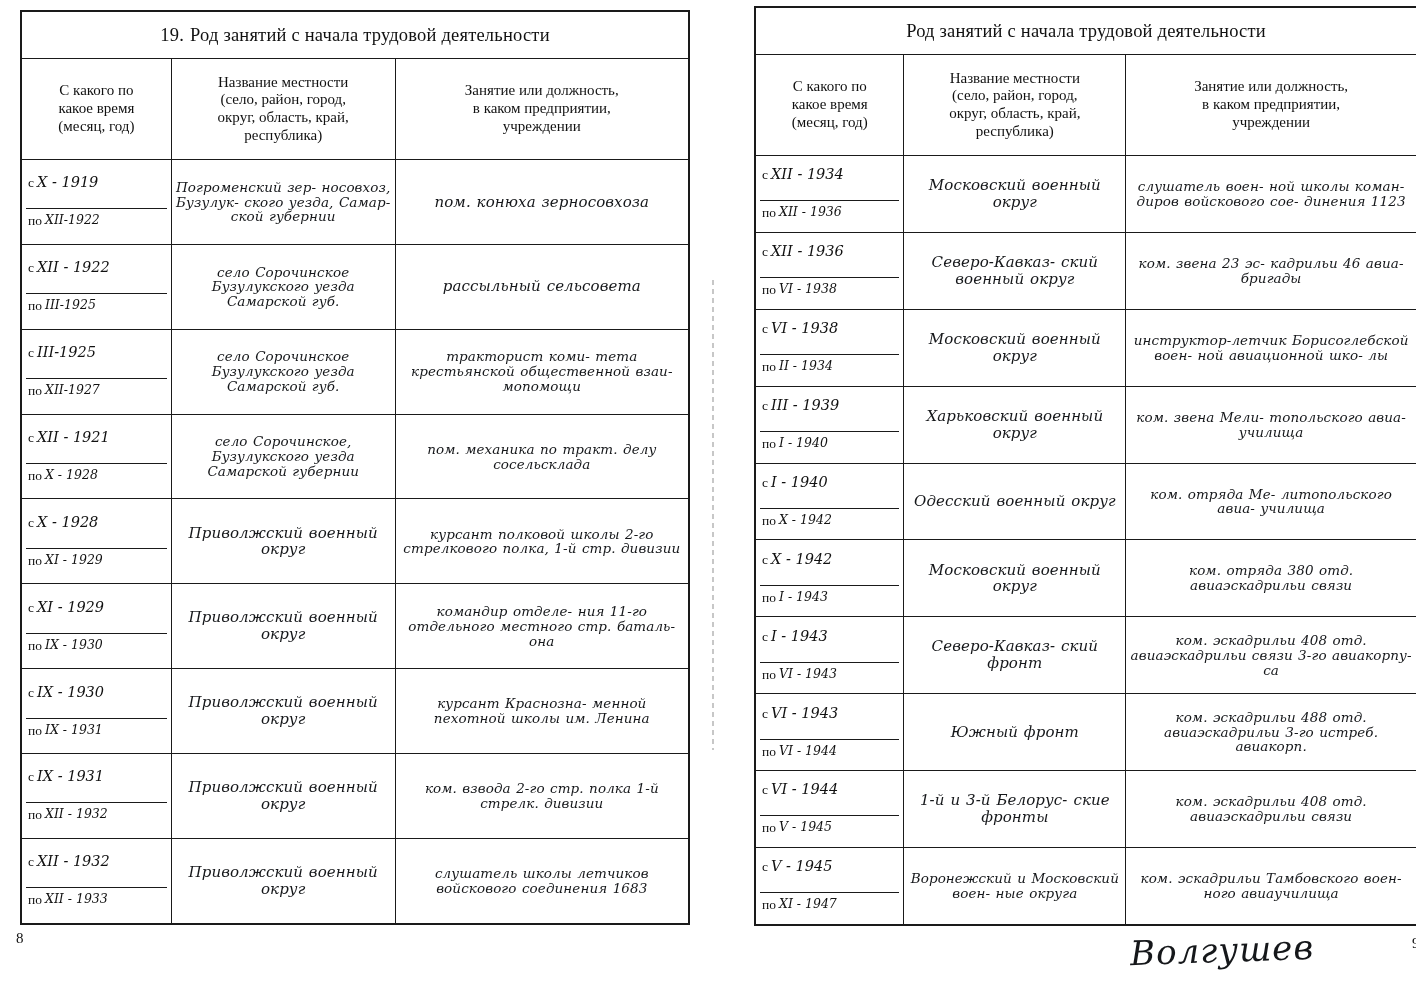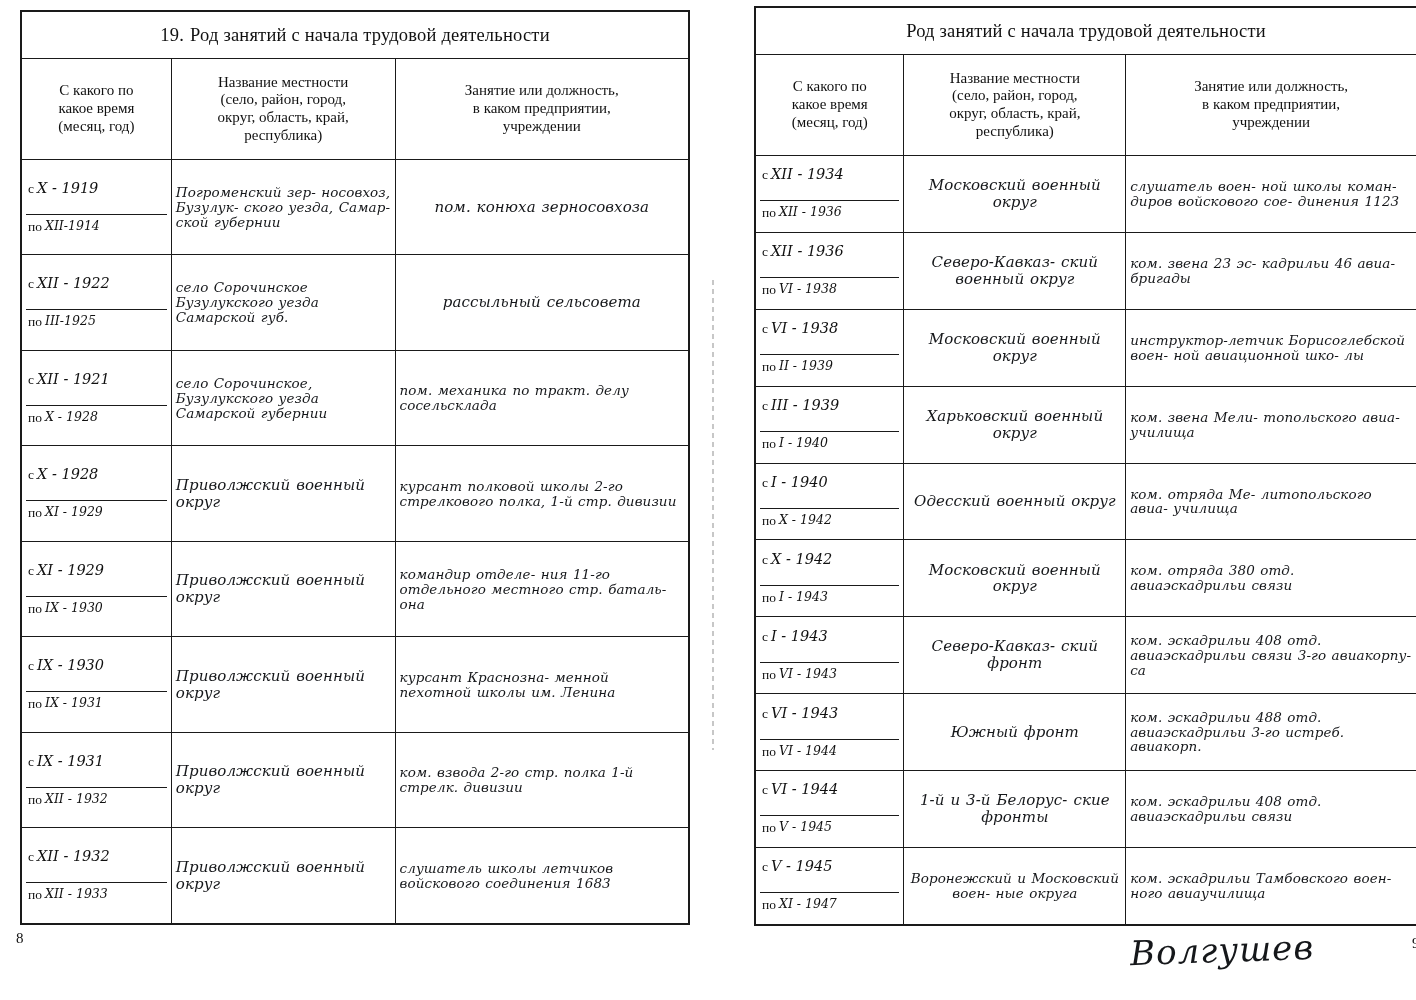--- a/index.html
+++ b/index.html
@@ -77,20 +77,21 @@
 
   
   .hw {
     font-family: "DejaVu Serif", serif;
     font-style: italic;
     font-size: 15px;
     line-height: 1.12;
     color: #15171a;
     letter-spacing: .1px;
     word-spacing: 1px;
+    text-align: center;
   }
   .hw-sm { font-size: 13.5px; line-height: 1.1; }
   .hw-c { text-align: center; }
 
   
   .period {
     font-family: "DejaVu Serif", serif;
     font-style: italic;
     font-size: 14.5px;
     padding: 0 6px;
@@ -179,35 +180,43 @@
           <td class="hdr">
             <div>Занятие или должность,</div>
             <div>в каком предприятии,</div>
             <div>учреждении</div>
           </td>
         </tr>
 
         <tr>
           <td class="period">
             <span class="row-from"><span class="lbl">с</span><span class="val">X - 1919</span></span>
-            <span class="row-to"><span class="lbl">по</span><span class="val mon">XII-1914</span></span>
+            <span class="row-to"><span class="lbl">по</span><span class="val mon">XII-1922</span></span>
           </td>
           <td class="cell-place hw hw-sm">Погроменский зер- носовхоз, Бузулук- ского уезда, Самар- ской губернии</td>
           <td class="cell-job hw hw-c">пом. конюха зерносовхоза</td>
         </tr>
 
         <tr>
           <td class="period">
             <span class="row-from"><span class="lbl">с</span><span class="val">XII - 1922</span></span>
             <span class="row-to"><span class="lbl">по</span><span class="val mon">III-1925</span></span>
           </td>
           <td class="cell-place hw hw-sm">село Сорочинское Бузулукского уезда Самарской губ.</td>
           <td class="cell-job hw hw-c">рассыльный сельсовета</td>
         </tr>
 
+        <tr>
+          <td class="period">
+            <span class="row-from"><span class="lbl">с</span><span class="val">III-1925</span></span>
+            <span class="row-to"><span class="lbl">по</span><span class="val mon">XII-1927</span></span>
+          </td>
+          <td class="cell-place hw hw-sm">село Сорочинское Бузулукского уезда Самарской губ.</td>
+          <td class="cell-job hw hw-sm">тракторист коми- тета крестьянской общественной взаи- мопомощи</td>
+        </tr>
 
         <tr>
           <td class="period">
             <span class="row-from"><span class="lbl">с</span><span class="val">XII - 1921</span></span>
             <span class="row-to"><span class="lbl">по</span><span class="val mon">X - 1928</span></span>
           </td>
           <td class="cell-place hw hw-sm">село Сорочинское, Бузулукского уезда Самарской губернии</td>
           <td class="cell-job hw hw-sm">пом. механика по тракт. делу сосельсклада</td>
         </tr>
 
@@ -304,21 +313,21 @@
             <span class="row-from"><span class="lbl">с</span><span class="val">XII - 1936</span></span>
             <span class="row-to"><span class="lbl">по</span><span class="val mon">VI - 1938</span></span>
           </td>
           <td class="cell-place hw hw-c">Северо-Кавказ- ский военный округ</td>
           <td class="cell-job hw hw-sm">ком. звена 23 эс- кадрильи 46 авиа- бригады</td>
         </tr>
 
         <tr>
           <td class="period">
             <span class="row-from"><span class="lbl">с</span><span class="val">VI - 1938</span></span>
-            <span class="row-to"><span class="lbl">по</span><span class="val mon">II - 1939</span></span>
+            <span class="row-to"><span class="lbl">по</span><span class="val mon">II - 1934</span></span>
           </td>
           <td class="cell-place hw hw-c">Московский военный округ</td>
           <td class="cell-job hw hw-sm">инструктор-летчик Борисоглебской воен- ной авиационной шко- лы</td>
         </tr>
 
         <tr>
           <td class="period">
             <span class="row-from"><span class="lbl">с</span><span class="val">III - 1939</span></span>
             <span class="row-to"><span class="lbl">по</span><span class="val mon">I - 1940</span></span>
           </td>

